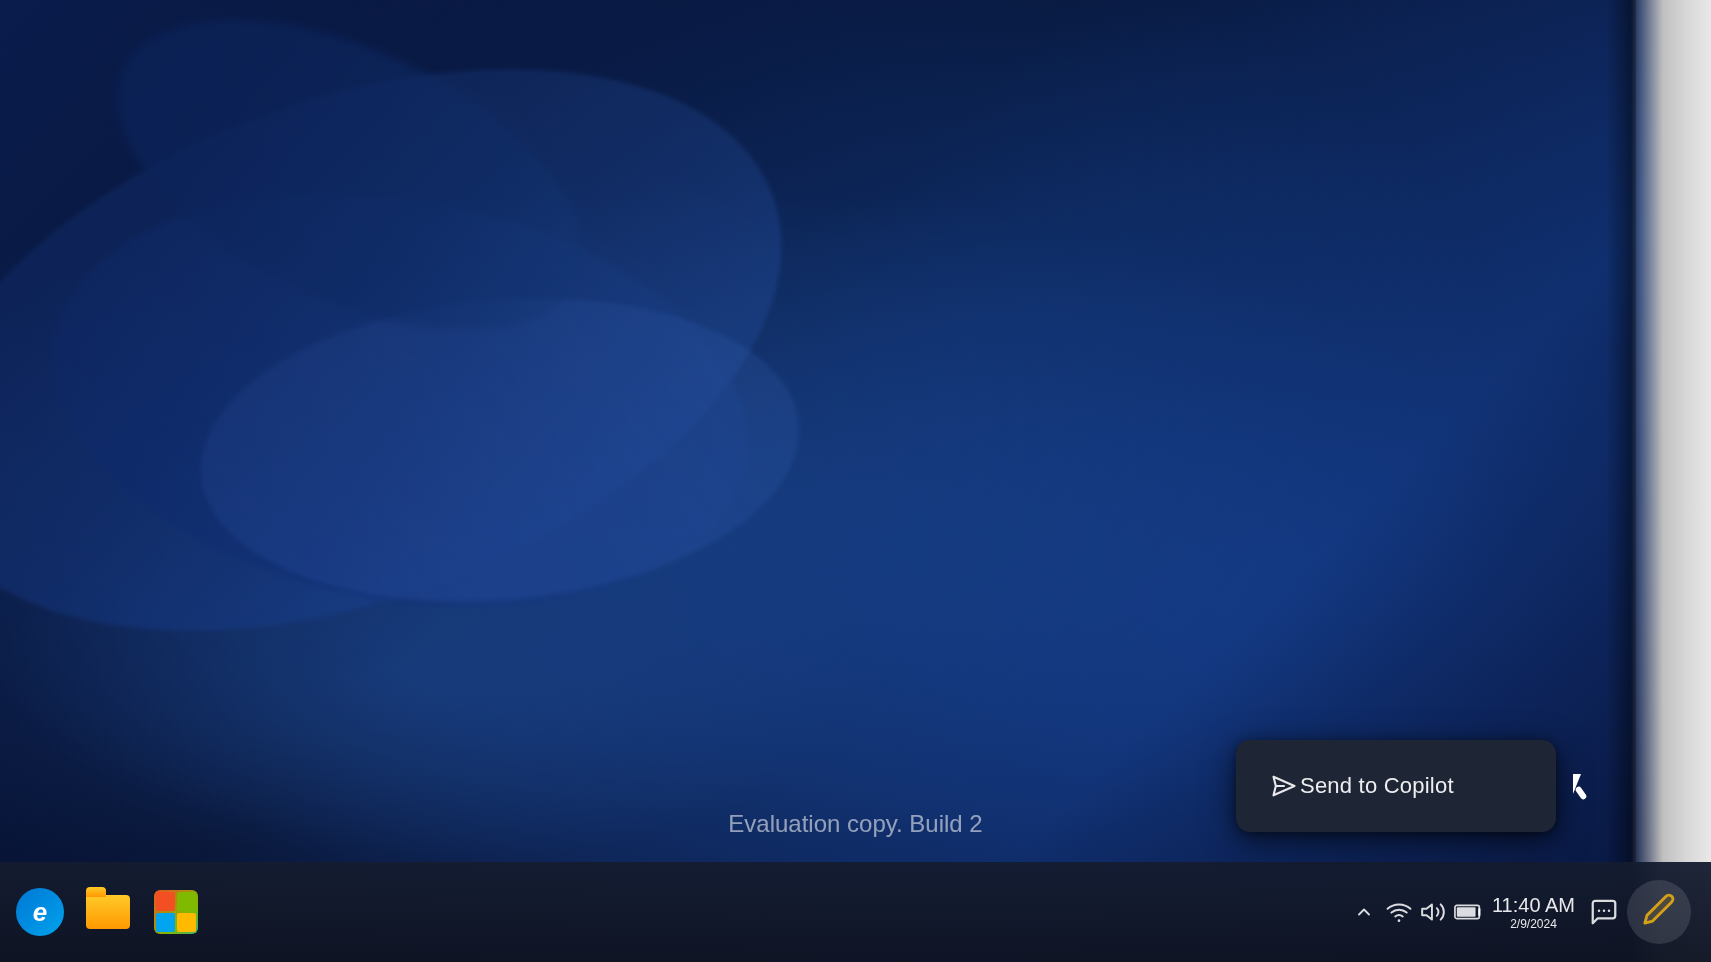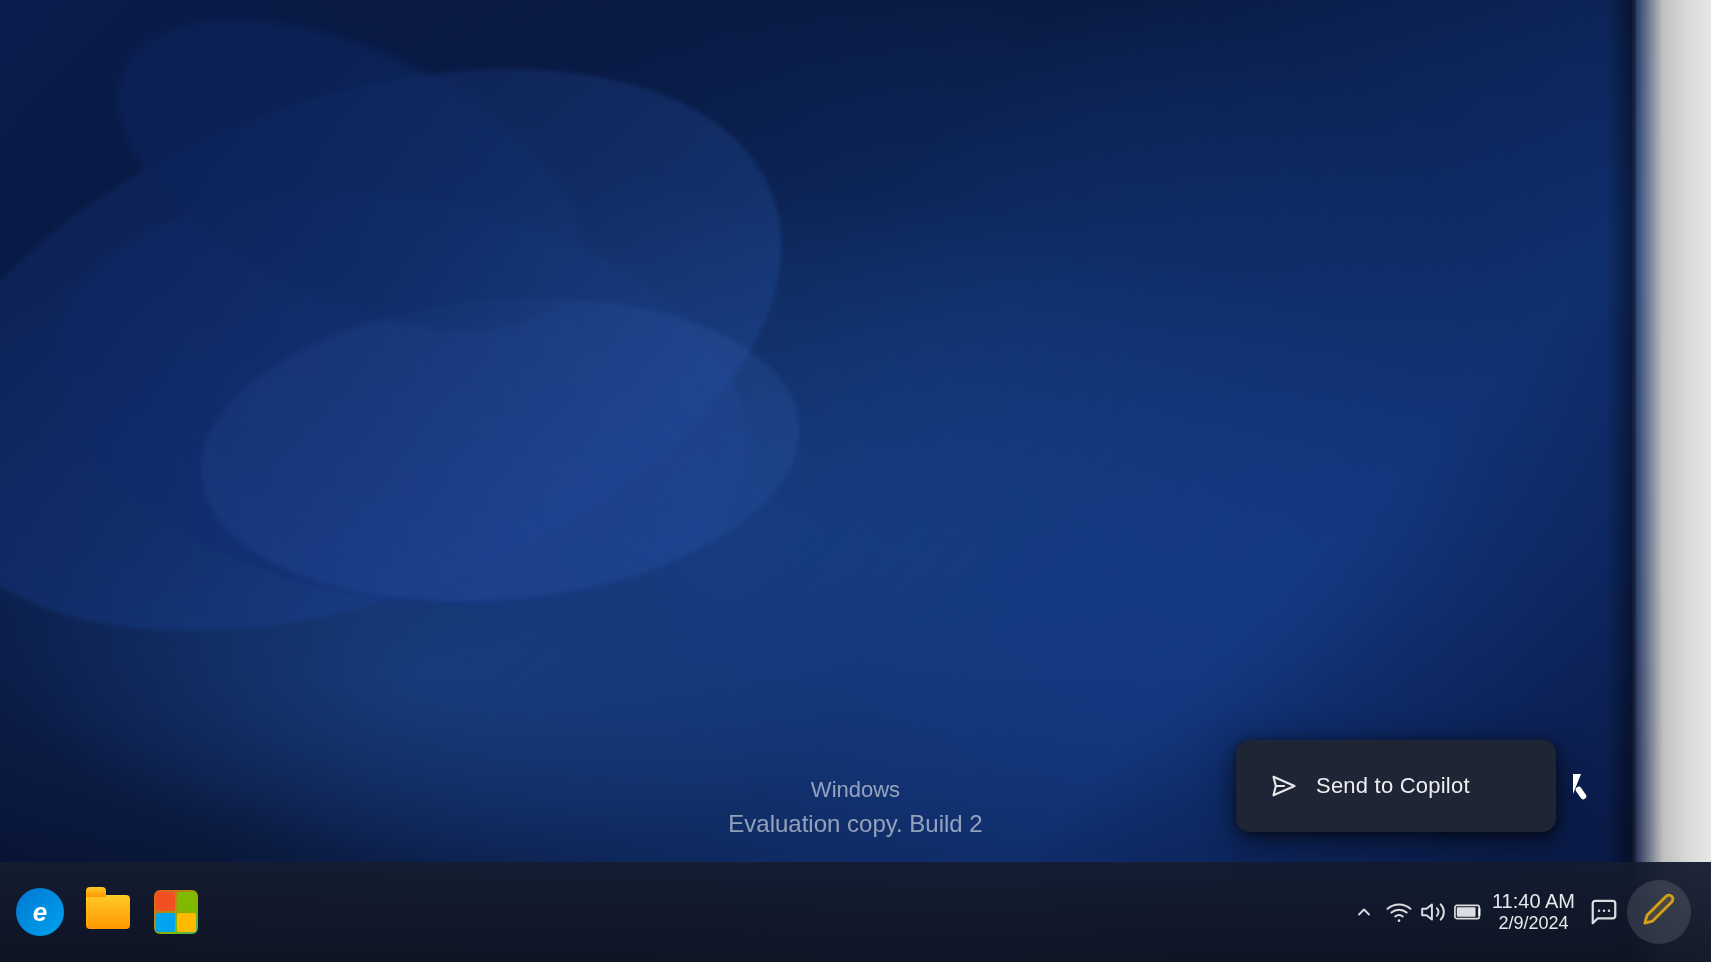--- a/index.html
+++ b/index.html
@@ -237,21 +237,21 @@
       margin-right: 6px;
     }
 
     .clock-time {
       font-size: 20px;
       font-weight: 400;
       line-height: 1.2;
     }
 
     .clock-date {
-      font-size: 18px;
+      font-size: 12px;
       line-height: 1.2;
     }
 
     
     .copilot-taskbar-btn {
       width: 64px;
       height: 64px;
       background: rgba(255,255,255,0.12);
       border-radius: 50%;
       display: flex;
@@ -281,21 +281,20 @@
       background: #1e2535;
       border-radius: 14px;
       padding: 12px 0;
       box-shadow: 0 8px 32px rgba(0,0,0,0.6), 0 2px 8px rgba(0,0,0,0.4);
       z-index: 100;
     }
 
     .menu-item {
       display: flex;
       align-items: center;
-      gap: 16px;
       padding: 18px 24px;
       cursor: pointer;
       color: rgba(255,255,255,0.92);
       font-size: 22px;
       font-weight: 400;
       border-radius: 8px;
       margin: 2px 8px;
       transition: background 0.15s;
     }
 
@@ -372,21 +371,20 @@
 <body>
 
 <div class="wallpaper">
   <div class="ribbon ribbon-1"></div>
   <div class="ribbon ribbon-2"></div>
   <div class="ribbon ribbon-3"></div>
   <div class="ribbon ribbon-4"></div>
 </div>
 
 <div class="watermark">
-  <div class="watermark-line1">Windows</div>
   <div class="watermark-line2">Evaluation copy. Build 2</div>
 </div>
 
 <div class="screen-edge-right"></div>
 <div class="bezel-right"></div>
 
 <div class="context-menu">
   <div class="menu-item">
     <span class="menu-item-icon">
       <svg width="28" height="28" viewBox="0 0 24 24" fill="none" xmlns="http://www.w3.org/2000/svg">

